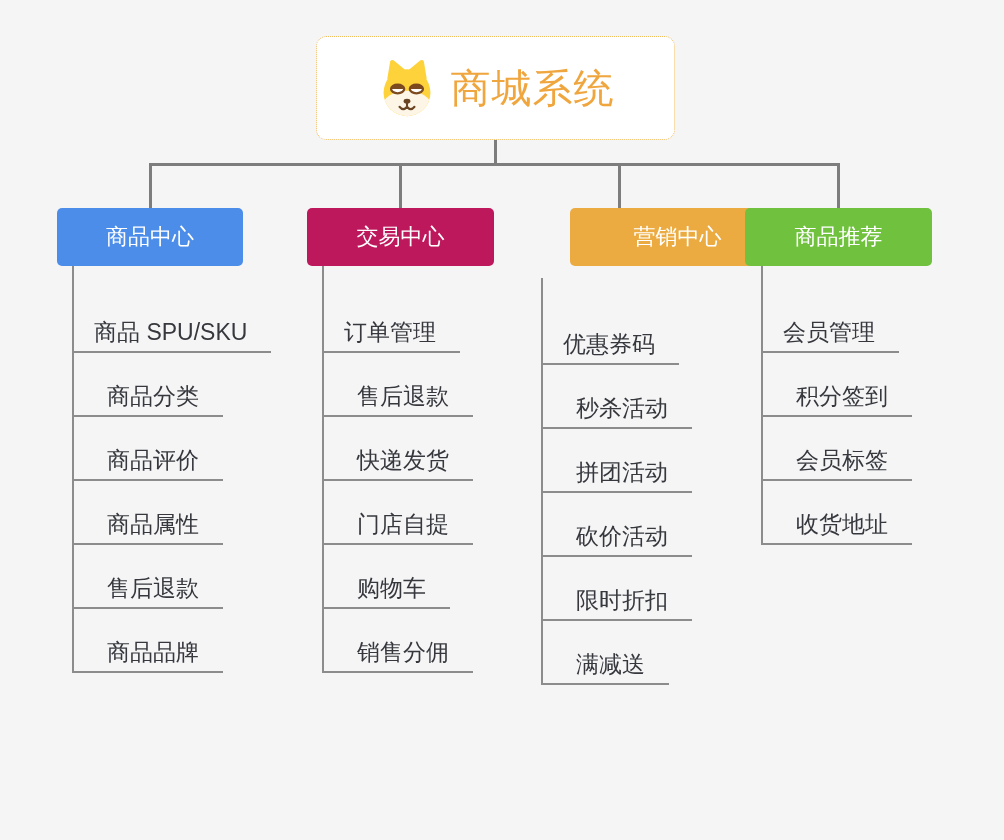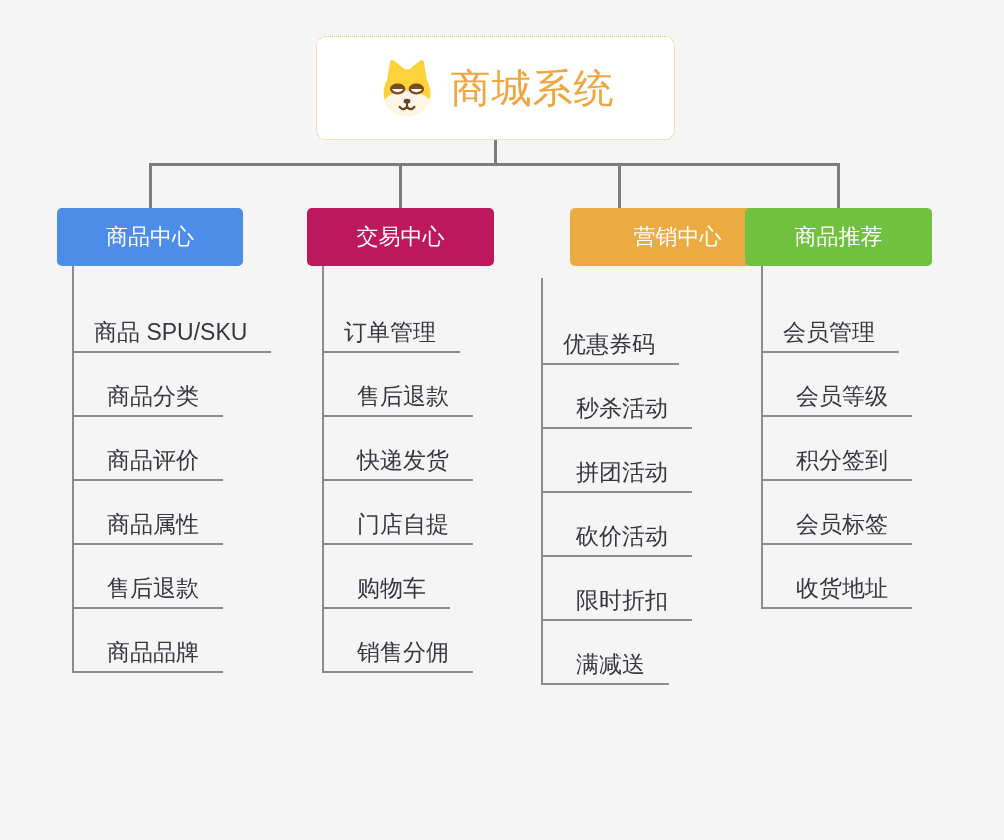--- a/index.html
+++ b/index.html
@@ -147,19 +147,18 @@
     <div class="branch-item">优惠券码</div>
     <div class="branch-item">秒杀活动</div>
     <div class="branch-item">拼团活动</div>
     <div class="branch-item">砍价活动</div>
     <div class="branch-item">限时折扣</div>
     <div class="branch-item">满减送</div>
   </div>
 
   <div class="branch-col bc-4">
     <div class="branch-item">会员管理</div>
-    <div class="branch-item">会员等级</div>
     <div class="branch-item">积分签到</div>
     <div class="branch-item">会员标签</div>
     <div class="branch-item">收货地址</div>
   </div>
 
 </div>
 
 </body></html>

